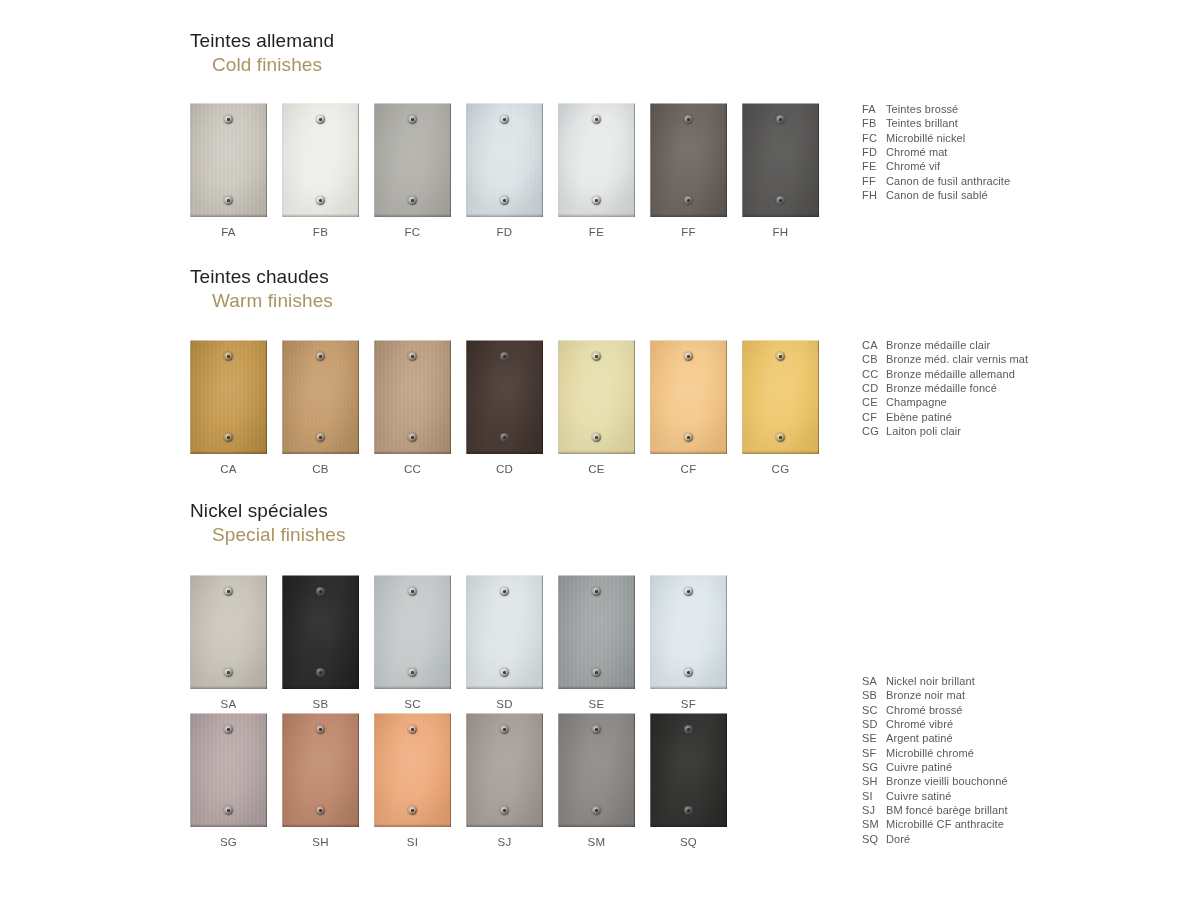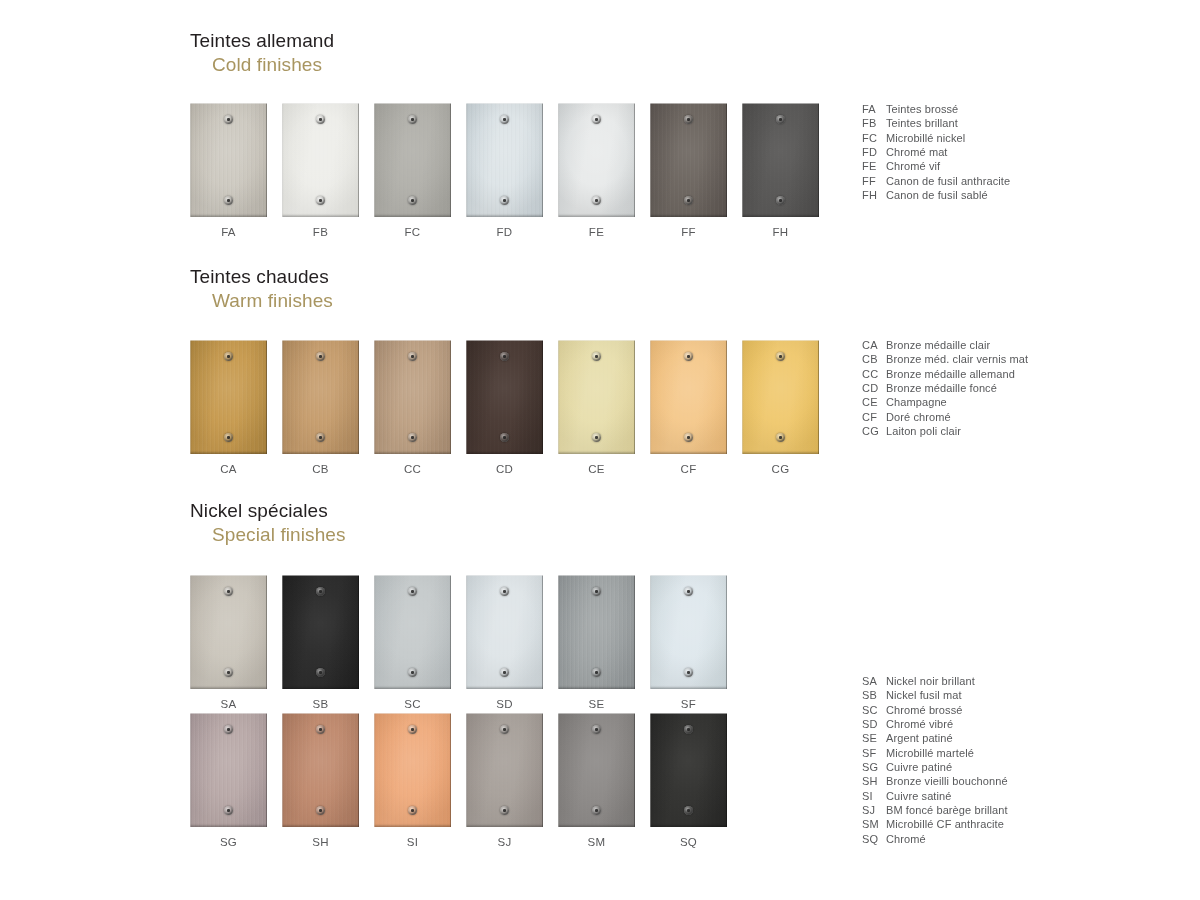--- a/index.html
+++ b/index.html
@@ -435,21 +435,21 @@
         <div class="legend-row">
           <span class="legend-code">CD</span>
           <span class="legend-name">Bronze médaille foncé</span>
         </div>
         <div class="legend-row">
           <span class="legend-code">CE</span>
           <span class="legend-name">Champagne</span>
         </div>
         <div class="legend-row">
           <span class="legend-code">CF</span>
-          <span class="legend-name">Doré chromé</span>
+          <span class="legend-name">Ebène patiné</span>
         </div>
         <div class="legend-row">
           <span class="legend-code">CG</span>
           <span class="legend-name">Laiton poli clair</span>
         </div>
       </div>
     </div>
     <div class="section">
       <div class="heading-block" style="top: 500px;">
         <div class="heading-fr">Nickel spéciales</div>
@@ -635,37 +635,37 @@
         </div>
         <div class="swatch-label">SQ</div>
       </div>
       <div class="legend" style="top: 674px;">
         <div class="legend-row">
           <span class="legend-code">SA</span>
           <span class="legend-name">Nickel noir brillant</span>
         </div>
         <div class="legend-row">
           <span class="legend-code">SB</span>
-          <span class="legend-name">Nickel fusil mat</span>
+          <span class="legend-name">Bronze noir mat</span>
         </div>
         <div class="legend-row">
           <span class="legend-code">SC</span>
           <span class="legend-name">Chromé brossé</span>
         </div>
         <div class="legend-row">
           <span class="legend-code">SD</span>
           <span class="legend-name">Chromé vibré</span>
         </div>
         <div class="legend-row">
           <span class="legend-code">SE</span>
           <span class="legend-name">Argent patiné</span>
         </div>
         <div class="legend-row">
           <span class="legend-code">SF</span>
-          <span class="legend-name">Microbillé martelé</span>
+          <span class="legend-name">Microbillé chromé</span>
         </div>
         <div class="legend-row">
           <span class="legend-code">SG</span>
           <span class="legend-name">Cuivre patiné</span>
         </div>
         <div class="legend-row">
           <span class="legend-code">SH</span>
           <span class="legend-name">Bronze vieilli bouchonné</span>
         </div>
         <div class="legend-row">
@@ -675,17 +675,17 @@
         <div class="legend-row">
           <span class="legend-code">SJ</span>
           <span class="legend-name">BM foncé barège brillant</span>
         </div>
         <div class="legend-row">
           <span class="legend-code">SM</span>
           <span class="legend-name">Microbillé CF anthracite</span>
         </div>
         <div class="legend-row">
           <span class="legend-code">SQ</span>
-          <span class="legend-name">Chromé</span>
+          <span class="legend-name">Doré</span>
         </div>
       </div>
     </div>
   </div>
 
 </body></html>

